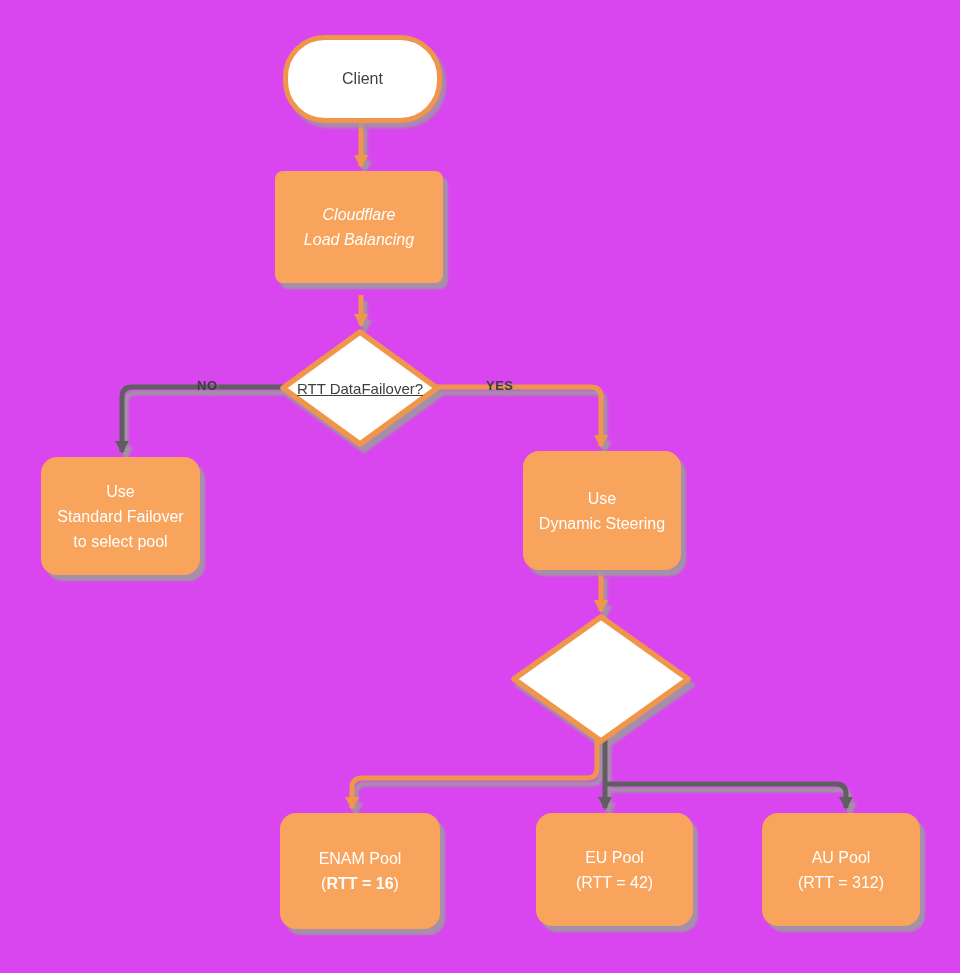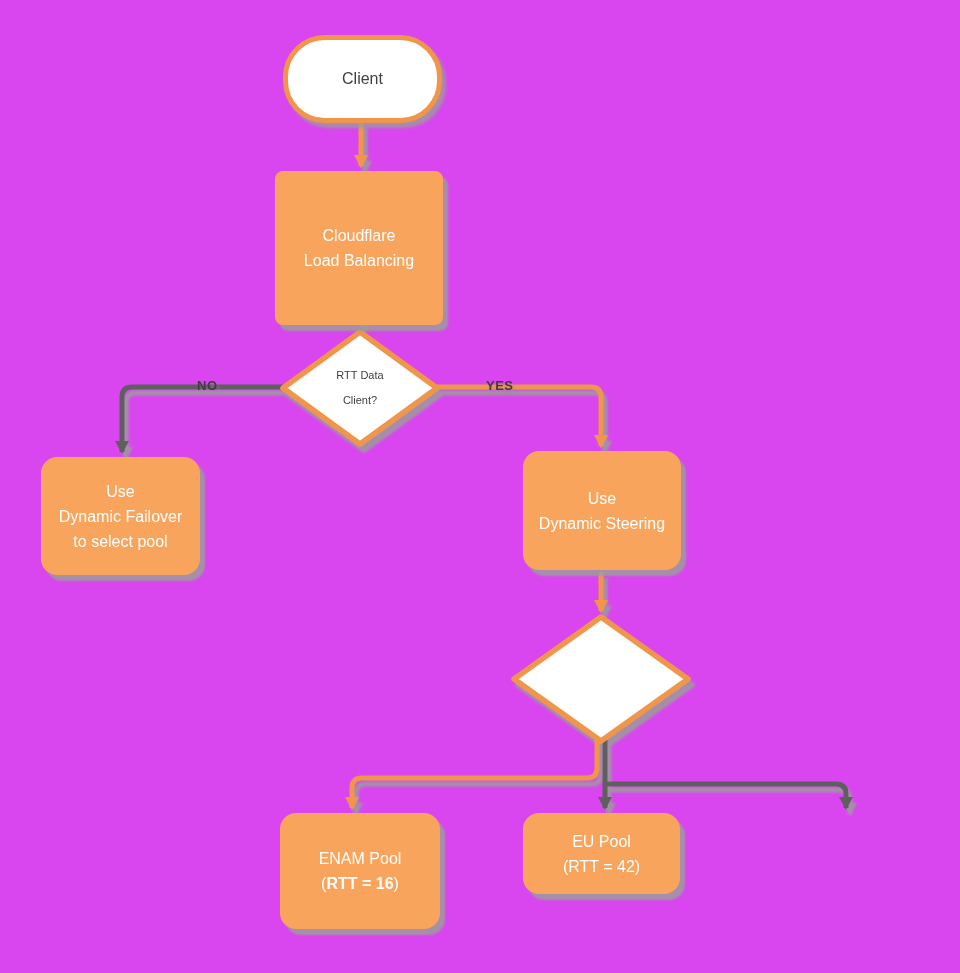--- a/index.html
+++ b/index.html
@@ -24,24 +24,24 @@
   .r10 { border-radius: 16px; }
   .r14 { border-radius: 16px; }
   .terminator {
     background: #FFFFFF; color: #3F3F3F;
     border: 5px solid #F0964B; border-radius: 42px;
     font-size: 16px;
     box-shadow: 4px 5px 3px rgba(156,156,156,0.8);
   }
   .diamond-text {
     position: absolute; z-index: 3;
-    display: flex; flex-direction: column;
+    display: flex; flex-direction: row;
     align-items: center; justify-content: center;
     text-align: center; color: #3F3F3F;
-    font-size: 11px; line-height: 25px;
+    font-size: 15px; line-height: 25px; text-decoration: underline;
   }
   .edge-label {
     position: absolute; z-index: 3;
     color: #3E3E3E; font-size: 13px; font-weight: 700;
     text-align: left; letter-spacing: 0.5px;
     text-shadow: 3px 3px 2px rgba(150,150,150,0.35);
   }
   .bold { font-weight: 700; }
 </style>
 </head>
@@ -74,49 +74,53 @@
 
       <polygon points="360,332 437,388 360,444 283,388" fill="#FFFFFF" stroke="#F0964B" stroke-width="5.5"></polygon>
       <polygon points="601,617 688,679 601,741 514,679" fill="#FFFFFF" stroke="#F0964B" stroke-width="5.5"></polygon>
     </g>
   </svg>
 
   <div class="node terminator" style="left:283px; top:35px; width:159px; height:88px;">
     <div>Client</div>
   </div>
 
-  <div class="node proc r8" style="left:275px; top:171px; width:168px; height:154px;">
+  <div class="node proc r8" style="left:275px; top:171px; width:168px; height:112px;font-style:italic;">
     <div>Cloudflare</div>
     <div>Load Balancing</div>
   </div>
 
   <div class="diamond-text" style="left:288px; top:336px; width:144px; height:104px;">
     <div>RTT Data</div>
-    <div>Client?</div>
+    <div>Failover?</div>
   </div>
 
   <div class="edge-label" style="left:197px; top:378px; width:48px;">NO</div>
   <div class="edge-label" style="left:486px; top:378px; width:48px;">YES</div>
 
   <div class="node proc r10" style="left:41px; top:457px; width:159px; height:118px;">
     <div>Use</div>
-    <div>Dynamic Failover</div>
+    <div>Standard Failover</div>
     <div>to select pool</div>
   </div>
 
   <div class="node proc r10" style="left:523px; top:451px; width:158px; height:119px;">
     <div>Use</div>
     <div>Dynamic Steering</div>
   </div>
 
 
   <div class="node proc r14" style="left:280px; top:813px; width:160px; height:116px;">
     <div>ENAM Pool</div>
     <div><span>(</span><span class="bold">RTT = 16</span><span>)</span></div>
   </div>
 
-  <div class="node proc r14" style="left:523px; top:813px; width:157px; height:81px;">
+  <div class="node proc r14" style="left:536px; top:813px; width:157px; height:113px;">
     <div>EU Pool</div>
     <div>(RTT = 42)</div>
   </div>
 
+  <div class="node proc r14" style="left:762px; top:813px; width:158px; height:113px;">
+    <div>AU Pool</div>
+    <div>(RTT = 312)</div>
+  </div>
 
 </div>
 
 </body></html>

